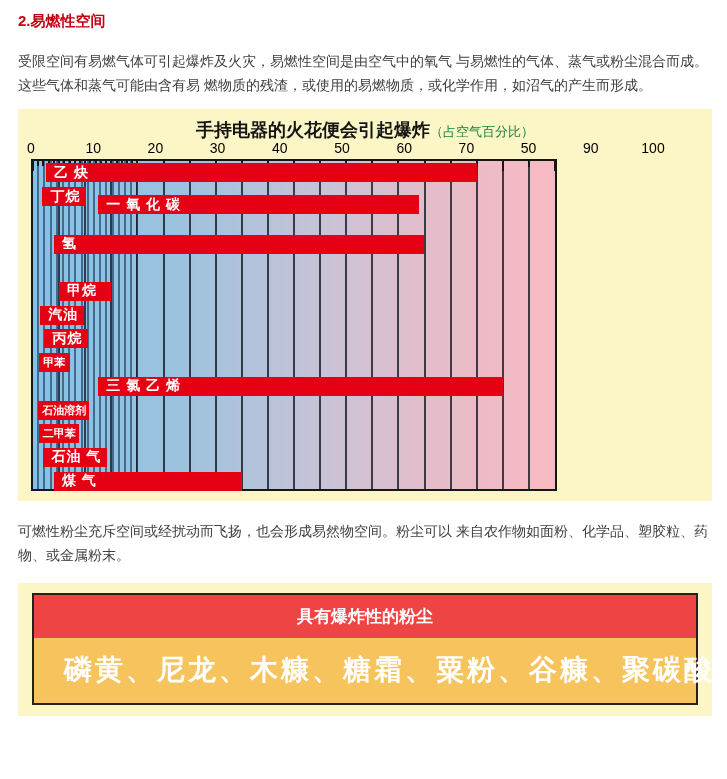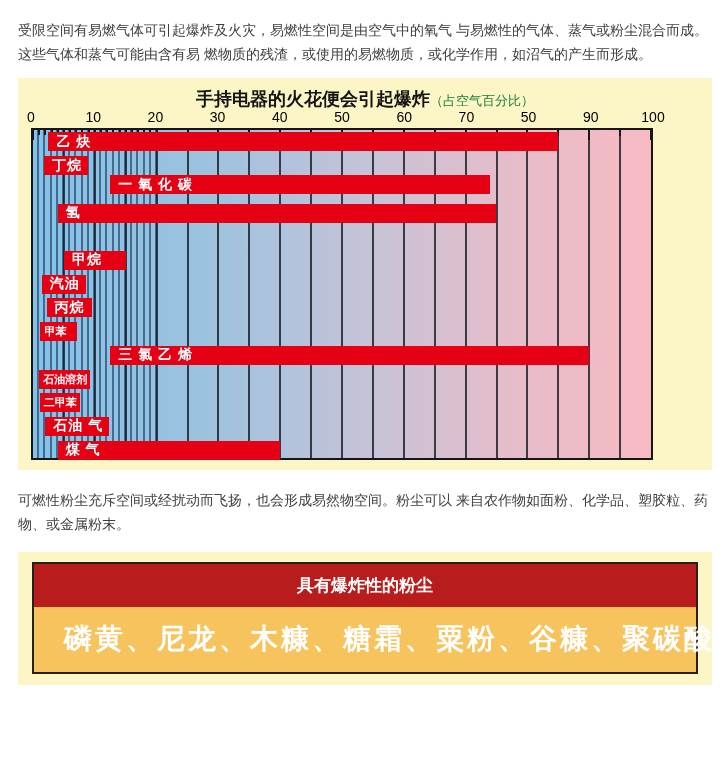--- a/index.html
+++ b/index.html
@@ -7,47 +7,48 @@
         font-family:"Liberation Sans","DejaVu Sans",sans-serif;}
   .section-title{margin:12px 15px 0 18px;font-size:15px;font-weight:bold;color:#c30010;}
   .body-text{margin:18px 16px 0 18px;font-size:14px;line-height:24px;color:#3e3e3e;}
   
   .chart-panel{position:relative;margin:12px 15px 0 18px;width:694px;height:392px;background:#fcf5c5;}
   .chart-title{position:absolute;top:9px;left:0;width:100%;text-align:center;white-space:nowrap;}
   .chart-title .t-main{font-size:18px;font-weight:bold;color:#141414;}
   .chart-title .t-sub{font-size:13px;color:#15803d;}
   .axis-labels{position:absolute;left:13px;top:31px;width:622px;height:17px;}
   .axis-label{position:absolute;transform:translateX(-50%);font-size:14px;color:#000;}
-  .plot{position:absolute;left:13px;top:50px;width:622px;height:332px;box-sizing:border-box;
+  .plot{position:absolute;left:13px;top:50px;width:526px;height:332px;box-sizing:border-box;
         border:2px solid #15151a;
         background:linear-gradient(90deg,#84c2e8 0%,#9cc2de 28%,#c7c3d7 55%,#e4bdca 76%,#f8bac2 100%);}
   .stripes{position:absolute;left:0;top:0;bottom:0;width:20%;
         background:repeating-linear-gradient(90deg,rgba(18,48,84,0) 0px,rgba(18,48,84,0) 4.2px,
                    rgba(18,48,84,0.6) 4.2px,rgba(18,48,84,0.6) 6.2px);}
   .gridline{position:absolute;top:0;bottom:0;width:2px;background:rgba(15,20,30,0.78);transform:translateX(-50%);}
   .tick{position:absolute;top:0;width:2px;background:#15151a;transform:translateX(-50%);}
   .bar{position:absolute;height:19px;background:#e60013;color:#fff;font-weight:bold;font-size:14px;
        letter-spacing:1px;display:flex;align-items:center;box-sizing:border-box;
        padding:0 6px 0 8px;white-space:nowrap;min-width:max-content;}
   .bar.small{font-size:11px;letter-spacing:0;padding:0 3px 0 4px;}
   
   .dust-panel{position:relative;margin:16px 15px 0 18px;width:694px;height:133px;background:#fcf5c5;
        box-sizing:border-box;padding:10px 14px 11px 14px;}
   .dust-box{border:2px solid #26211c;height:100%;display:flex;flex-direction:column;box-sizing:border-box;}
-  .dust-header{background:#b91c1c;color:#fff;text-align:center;font-weight:bold;font-size:17px;
+  .dust-header{background:#ef4444;color:#fff;text-align:center;font-weight:bold;font-size:17px;
        height:43px;line-height:43px;flex:0 0 auto;}
   .dust-body{background:#f6c35c;flex:1;color:#fff;font-weight:bold;font-size:28px;
        letter-spacing:3px;padding:13px 0 0 30px;white-space:nowrap;}
   .closing{margin-top:14px;}
 </style>
 </head>
 <body>
 
 <div class="page">
 
+  <h2 class="section-title">2.易燃性空间</h2>
 
   <p class="body-text">受限空间有易燃气体可引起爆炸及火灾，易燃性空间是由空气中的氧气 与易燃性的气体、蒸气或粉尘混合而成。这些气体和蒸气可能由含有易 燃物质的残渣，或使用的易燃物质，或化学作用，如沼气的产生而形成。</p>
 
   <div class="chart-panel">
     <div class="chart-title">
       <span class="t-main">手持电器的火花便会引起爆炸</span><span class="t-sub">（占空气百分比）</span>
     </div>
     <div class="axis-labels" id="axisLabels">
         <div class="axis-label" style="left: 0%;">0</div>
         <div class="axis-label" style="left: 10%;">10</div>
@@ -118,21 +119,21 @@
         <div class="tick" style="left: 16%; height: 5px;"></div>
         <div class="tick" style="left: 17%; height: 5px;"></div>
         <div class="tick" style="left: 18%; height: 5px;"></div>
         <div class="tick" style="left: 19%; height: 5px;"></div>
         <div class="bar" style="left: 2.5%; width: 82.5%; top: 2.35714px; background: rgb(230, 0, 19);">
           <span>乙 炔</span>
         </div>
         <div class="bar" style="left: 1.8%; width: 6.6%; top: 26.0714px; background: rgb(230, 0, 19); justify-content: flex-end;">
           <span>丁烷</span>
         </div>
-        <div class="bar" style="left: 12.5%; width: 61.5%; top: 45px; background: rgb(230, 0, 19);">
+        <div class="bar" style="left: 12.5%; width: 61.5%; top: 34px; background: rgb(230, 0, 19);">
           <span>一 氧 化 碳</span>
         </div>
         <div class="bar" style="left: 4%; width: 71%; top: 73.5px; background: rgb(230, 0, 19);">
           <span>氢</span>
         </div>
         <div class="bar" style="left: 5%; width: 10%; top: 120.929px; background: rgb(230, 0, 19);">
           <span>甲烷</span>
         </div>
         <div class="bar" style="left: 1.4%; width: 6.2%; top: 144.643px; background: rgb(230, 0, 19);">
           <span>汽油</span>

